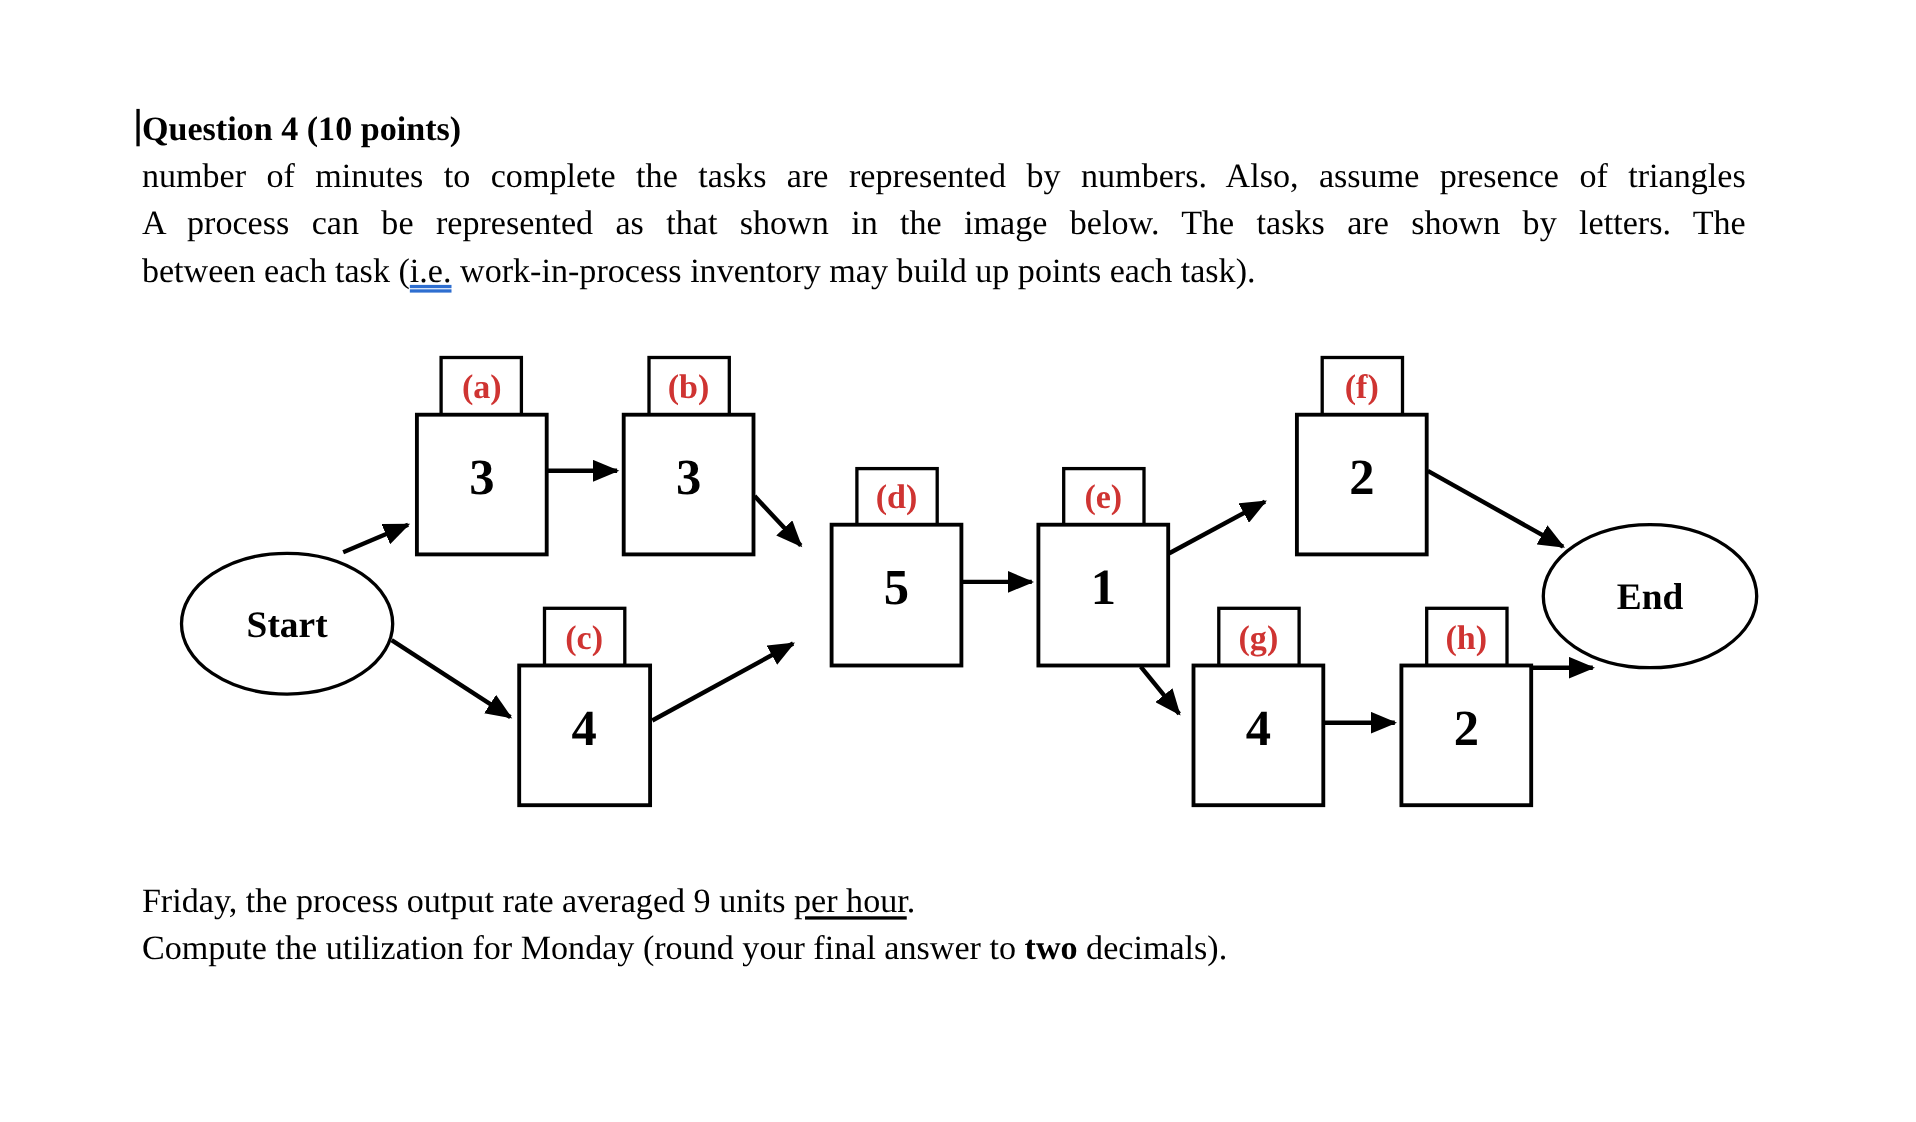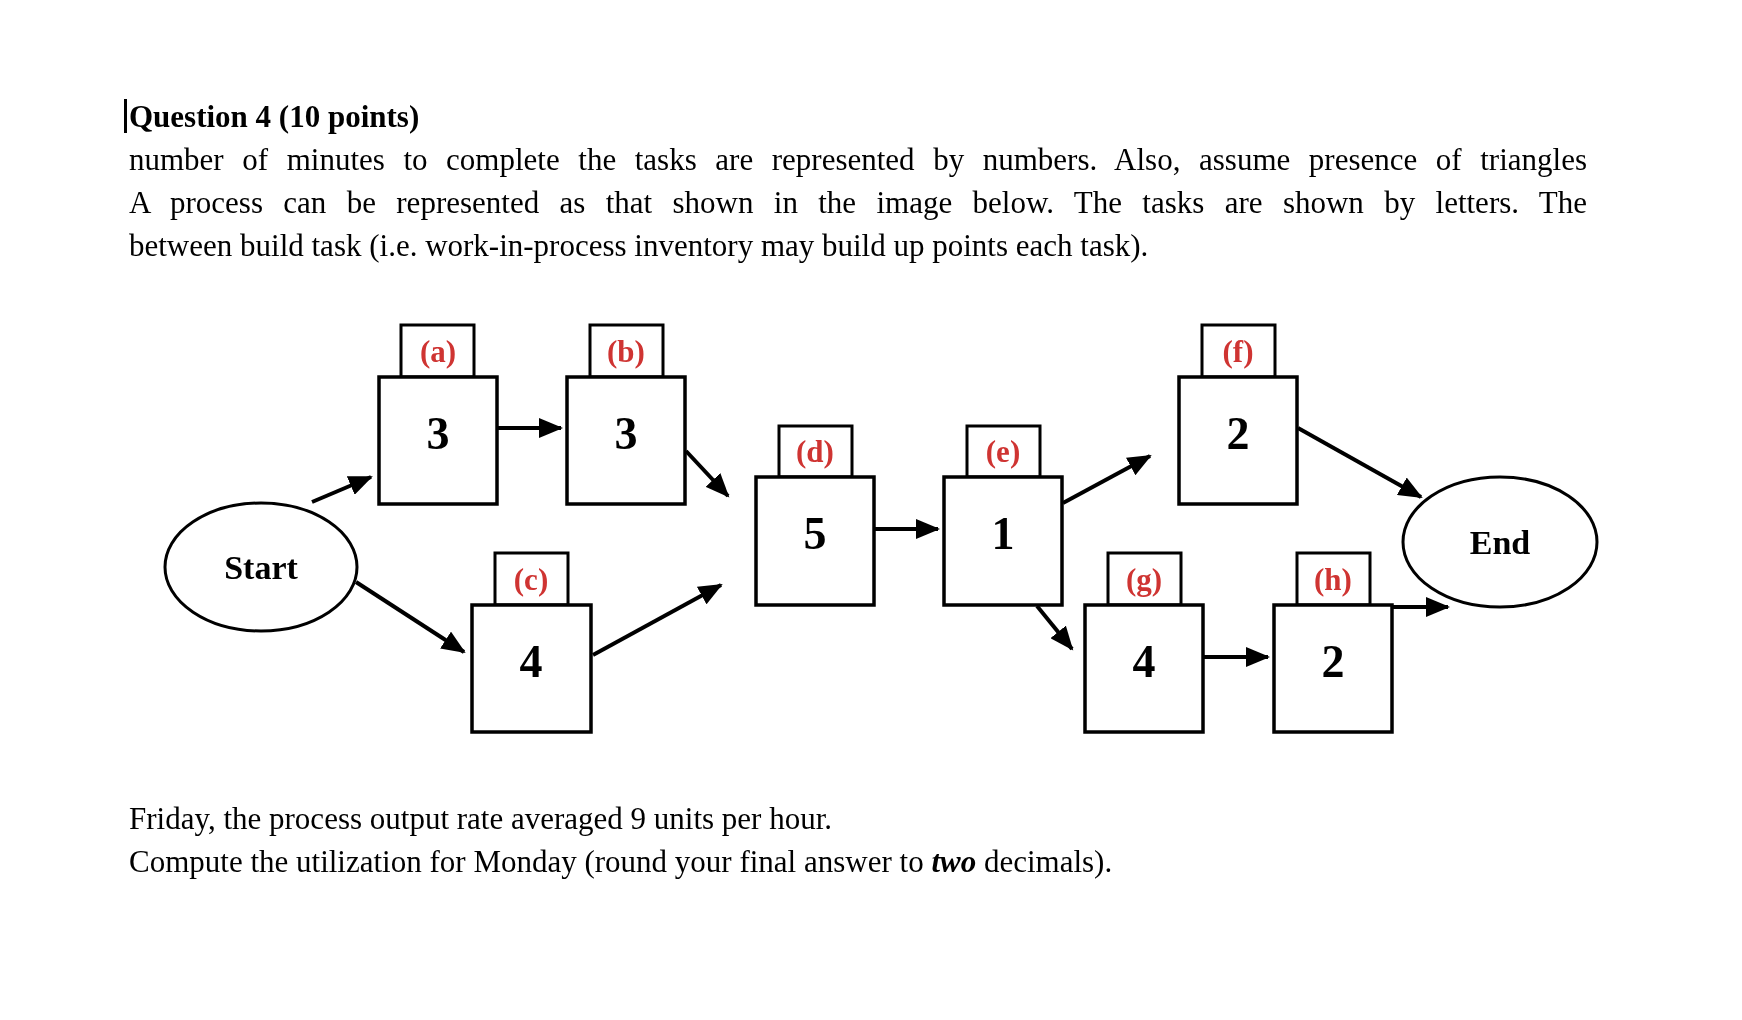--- a/index.html
+++ b/index.html
@@ -15,51 +15,52 @@
     position:absolute;left:129px;top:95px;width:1458px;
     font-size:31px;line-height:43px;
   }
   .title{font-weight:bold;position:relative;}
   .caret{
     position:absolute;left:-5px;top:4px;width:2.5px;height:34px;
     background:#000;
   }
   .jline{text-align:justify;text-align-last:justify;}
   .ie-underline{
+    text-decoration:underline;
     text-decoration-style:double;
     text-decoration-color:#2e6ed0;
     text-underline-offset:3px;
   }
   .footerblock{
     position:absolute;left:129px;top:797px;width:1500px;
     font-size:31px;line-height:43px;
   }
-  .u{text-underline-offset:4px;}
-  .b{font-weight:bold;font-style:italic;}
+  .u{text-decoration:underline;text-underline-offset:4px;}
+  .b{font-weight:bold;}
   svg.diagram{position:absolute;left:0;top:0;}
   .mainbox{fill:#ffffff;stroke:#000000;stroke-width:3.5px;}
   .labelbox{fill:#ffffff;stroke:#000000;stroke-width:3px;}
   .oval{fill:#ffffff;stroke:#000000;stroke-width:3px;}
   .edge{stroke:#000000;stroke-width:4px;}
   .minutes{font-family:"Liberation Serif","DejaVu Serif",serif;font-size:46px;font-weight:bold;text-anchor:middle;fill:#000;}
   .tasklabel{font-family:"Liberation Serif","DejaVu Serif",serif;font-size:31px;font-weight:bold;text-anchor:middle;fill:#cf3432;}
   .ovaltext{font-family:"Liberation Serif","DejaVu Serif",serif;font-size:34px;font-weight:bold;text-anchor:middle;fill:#000;}
 </style>
 </head>
 <body>
 
 <div id="page">
 
   <div class="textblock">
     <div class="title">
       <span class="caret"></span><span>Question 4 (10 points)</span>
     </div>
     <div class="jline">number of minutes to complete the tasks are represented by numbers. Also, assume presence of triangles</div>
     <div class="jline">A process can be represented as that shown in the image below. The tasks are shown by letters. The</div>
-    <div><span>between build task (</span><span class="ie-underline">i.e.</span><span> work-in-process inventory may build up points each task).</span></div>
+    <div><span>between each task (</span><span class="ie-underline">i.e.</span><span> work-in-process inventory may build up points each task).</span></div>
   </div>
 
   <svg class="diagram" width="1742" height="1020" viewBox="0 0 1742 1020">
     <defs>
       <marker id="ah" markerUnits="strokeWidth" markerWidth="6.5" markerHeight="5" refX="5.5" refY="2.5" orient="auto">
         <path d="M0,0 L6,2.5 L0,5 Z" fill="#000"></path>
       </marker>
     </defs>
 
     <line class="edge" x1="312" y1="502" x2="371" y2="477" marker-end="url(#ah)"></line>

